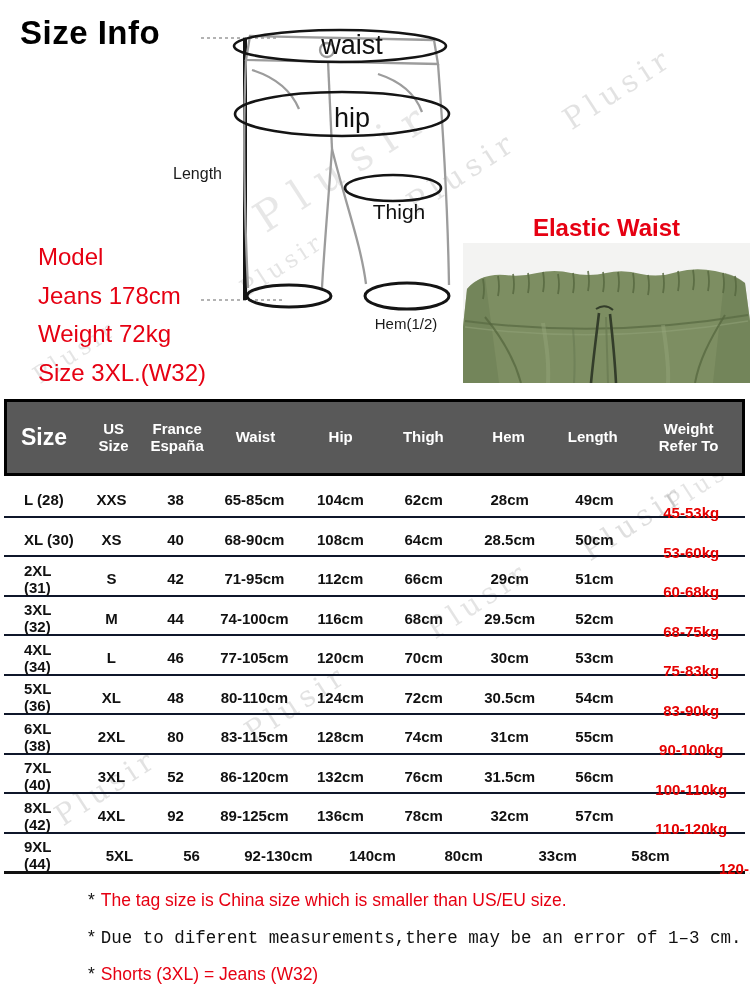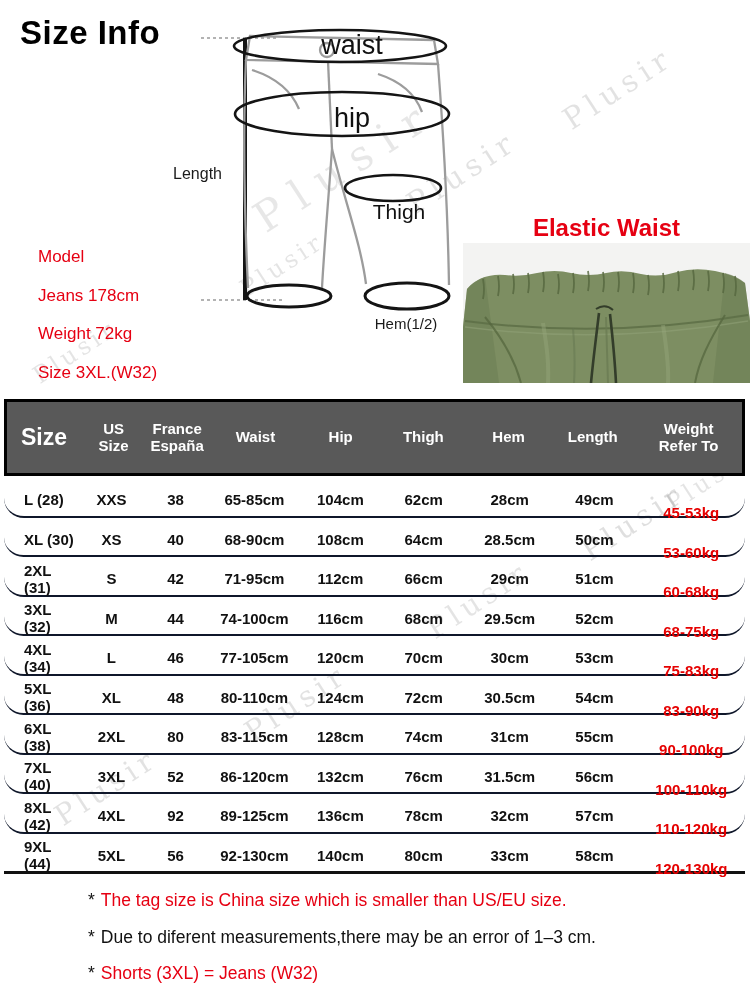--- a/index.html
+++ b/index.html
@@ -16,59 +16,58 @@
   
   .page-title{
     position:absolute;left:20px;top:14px;font-size:33px;font-weight:700;
     letter-spacing:.5px;color:#000;z-index:3;
   }
   
   .diagram{position:absolute;left:165px;top:15px;z-index:2;}
   
   .model-info{
     position:absolute;left:38px;top:238px;z-index:3;
-    color:var(--red);font-size:17px;font-weight:500;line-height:38.5px;
+    color:var(--red);font-size:24px;font-weight:500;line-height:38.5px;
   }
   
   .photo-caption{
     position:absolute;left:463px;top:214px;width:287px;text-align:center;
     color:var(--red);font-size:24px;font-weight:700;z-index:3;
   }
   .photo{position:absolute;left:463px;top:243px;z-index:2;}
   
   .thead{
     position:absolute;left:4px;top:399px;width:741px;height:77px;
     box-sizing:border-box;border:3px solid #000;background:var(--header-bg);z-index:3;
   }
   .thead-row,.trow{
     display:grid;height:100%;
     grid-template-columns:10.2% 8.6% 8.7% 12.6% 10.6% 11.9% 11.3% 11.6% 14.5%;
     align-items:center;
-    border-radius:30px;
   }
   .hcell{
     color:var(--header-text);font-weight:700;font-size:15px;text-align:center;
     line-height:1.12;white-space:pre-line;
   }
   .hcell.col-size{font-size:23px;text-align:left;padding-left:14px;}
   .tbody{
     position:absolute;left:4px;top:478px;width:741px;z-index:3;
     border-bottom:3px solid #111;
   }
   .trow{height:37.5px;border-bottom:2px solid #0f172a;}
-  .trow:last-child{border-bottom:none;}
+  .trow:last-child{border-bottom:none;gap:8px;}
   .tcell{font-size:15px;font-weight:600;text-align:center;color:#111;}
   .tcell.col-size{text-align:left;padding-left:20px;font-weight:700;}
   .tcell.col-weight{color:var(--table-red);font-weight:700;margin-top:26px;}
   
   .notes{position:absolute;left:88px;top:882px;z-index:3;font-size:17.5px;
     font-weight:500;line-height:36.5px;}
   .note-marker{color:#111;margin-right:6px;}
   .note-text.red{color:var(--red);}
-  .note-text.black{color:#111;}
+  .note-text.black{color:#111;font-family:Liberation Mono, monospace;}
 </style>
 </head>
 <body style="--red: #e60012; --table-red: #e60000; --header-bg: #595959; --header-text: #ffffff;">
 
 <div id="watermarks">
     <div class="watermark" style="left: 345px; top: 165px; font-size: 42px; letter-spacing: 14px; opacity: 0.09;">Plusir</div>
     <div class="watermark" style="left: 618px; top: 88px; font-size: 30px; letter-spacing: 6px; opacity: 0.11;">Plusir</div>
     <div class="watermark" style="left: 462px; top: 172px; font-size: 30px; letter-spacing: 6px; opacity: 0.11;">Plusir</div>
     <div class="watermark" style="left: 282px; top: 265px; font-size: 24px; letter-spacing: 4px; opacity: 0.1;">Plusir</div>
     <div class="watermark" style="left: 75px; top: 352px; font-size: 24px; letter-spacing: 4px; opacity: 0.1;">Plusir</div>

